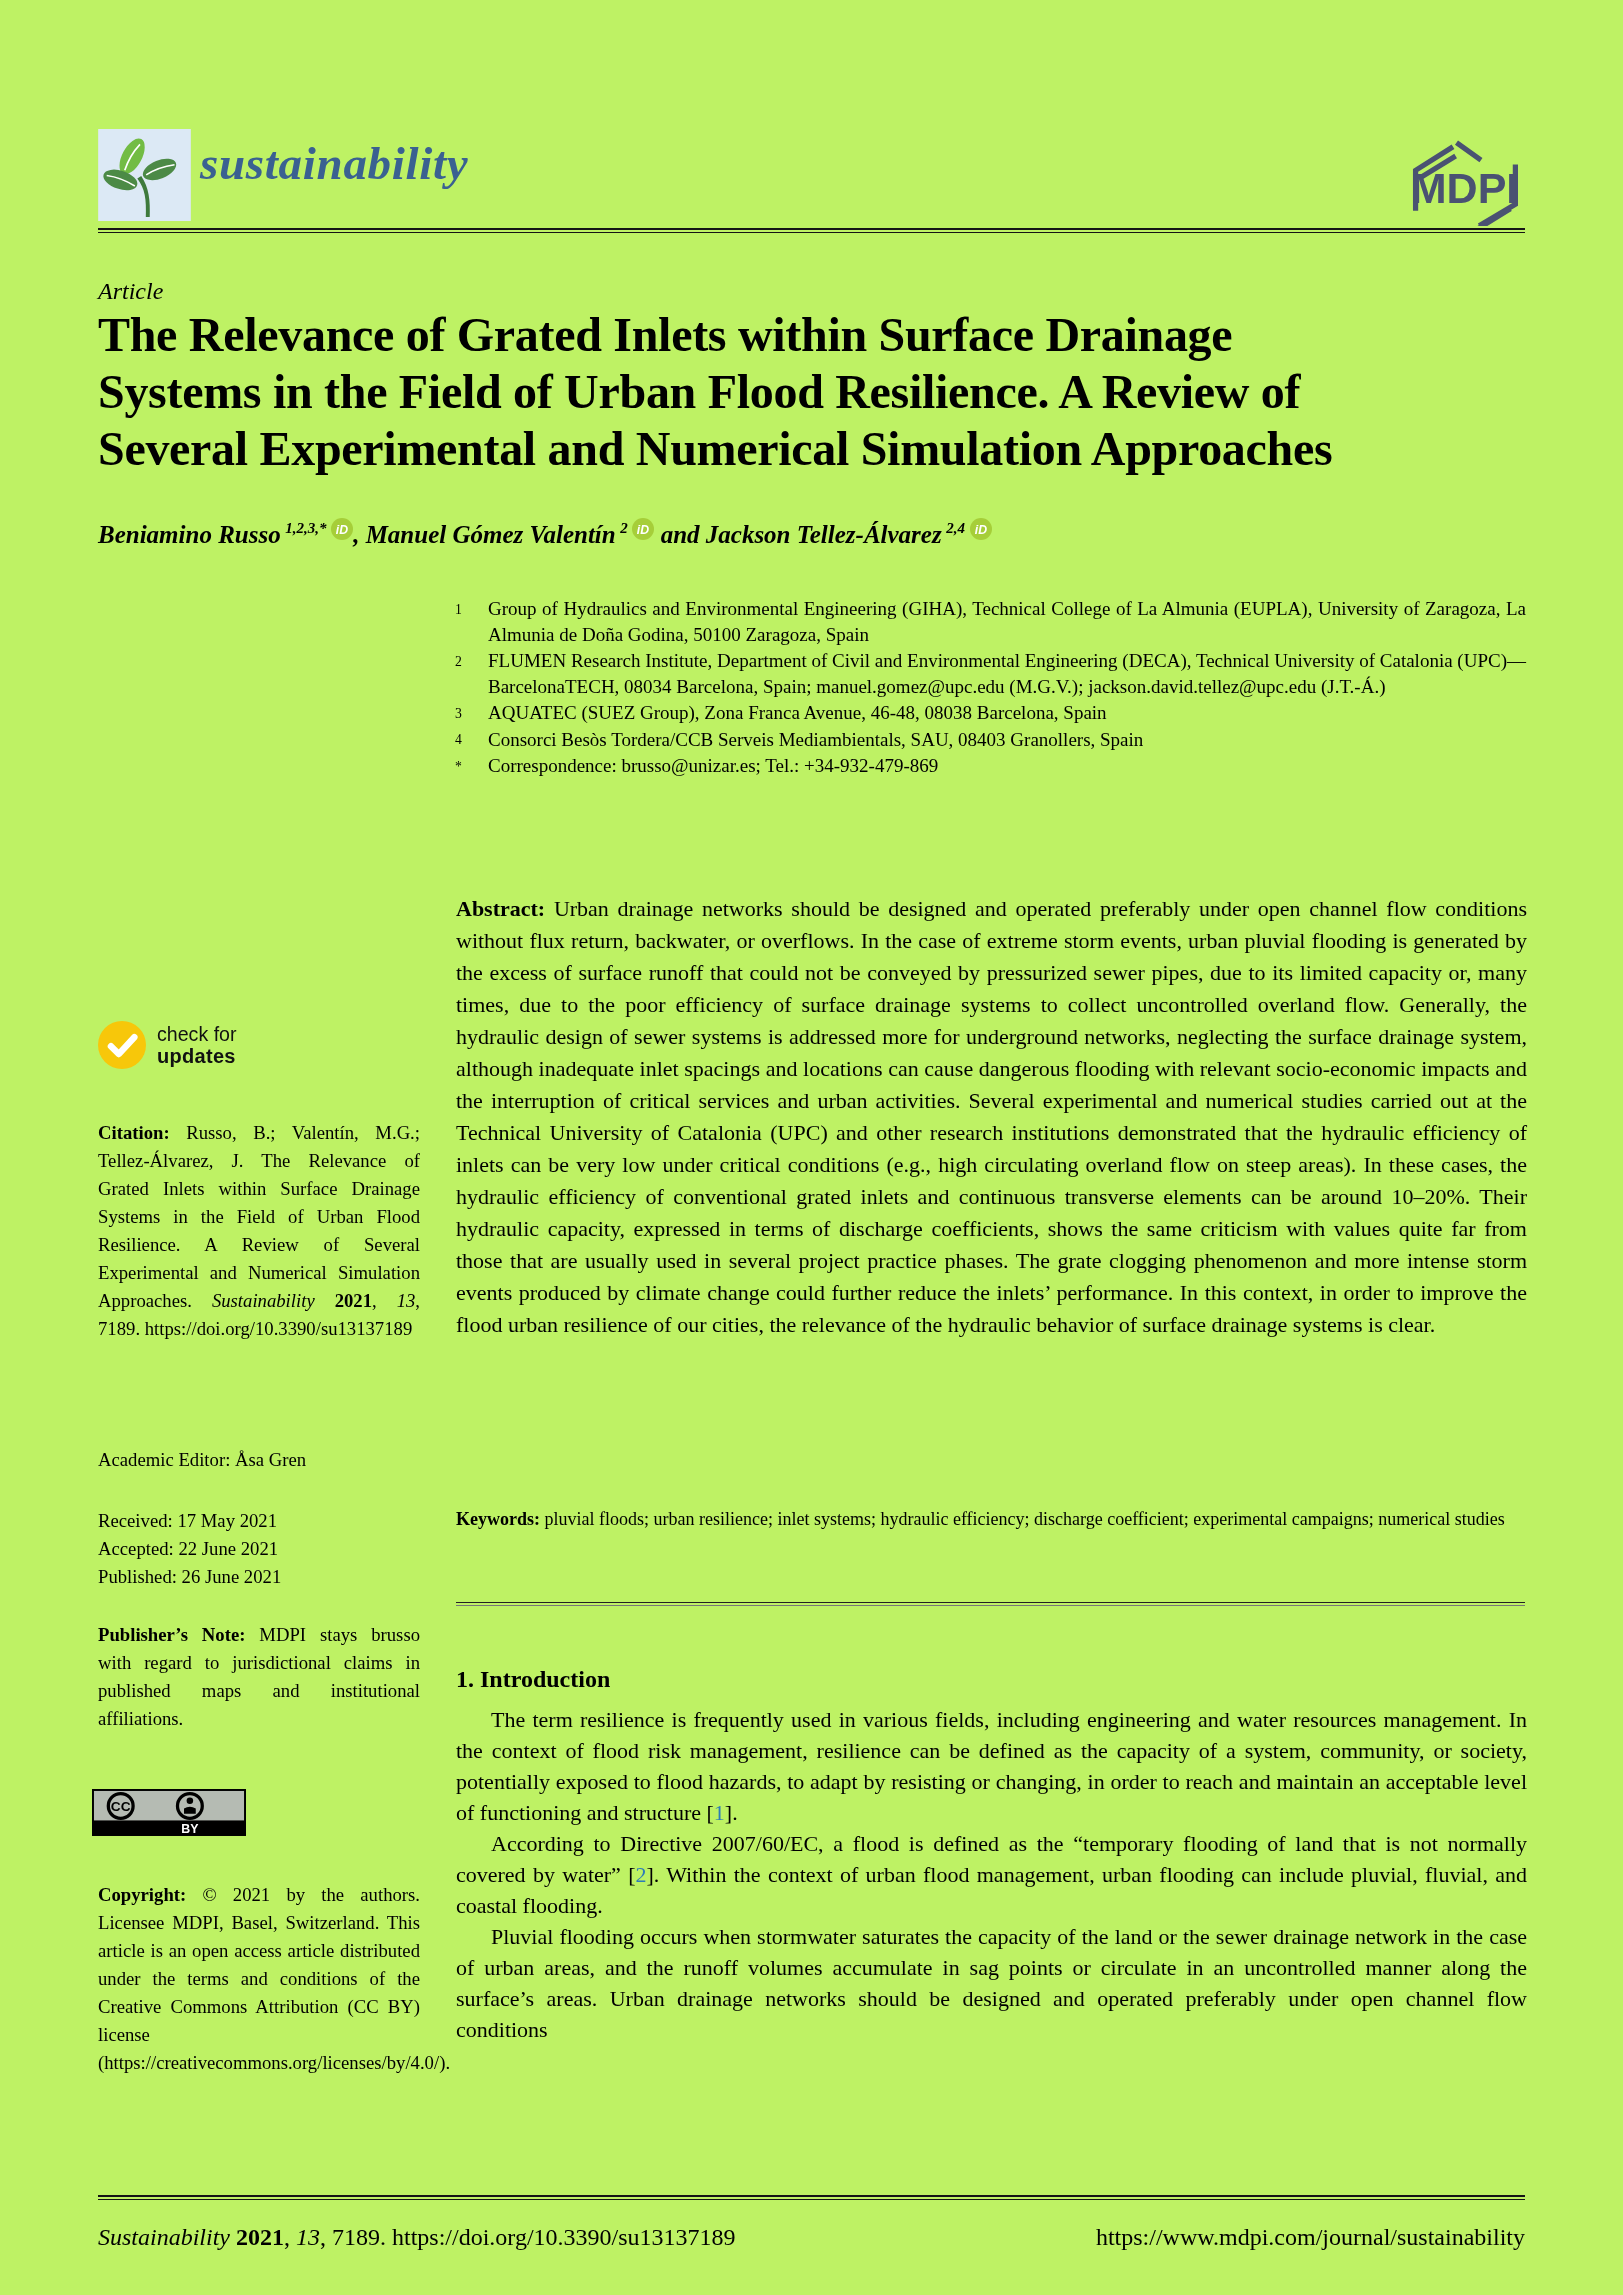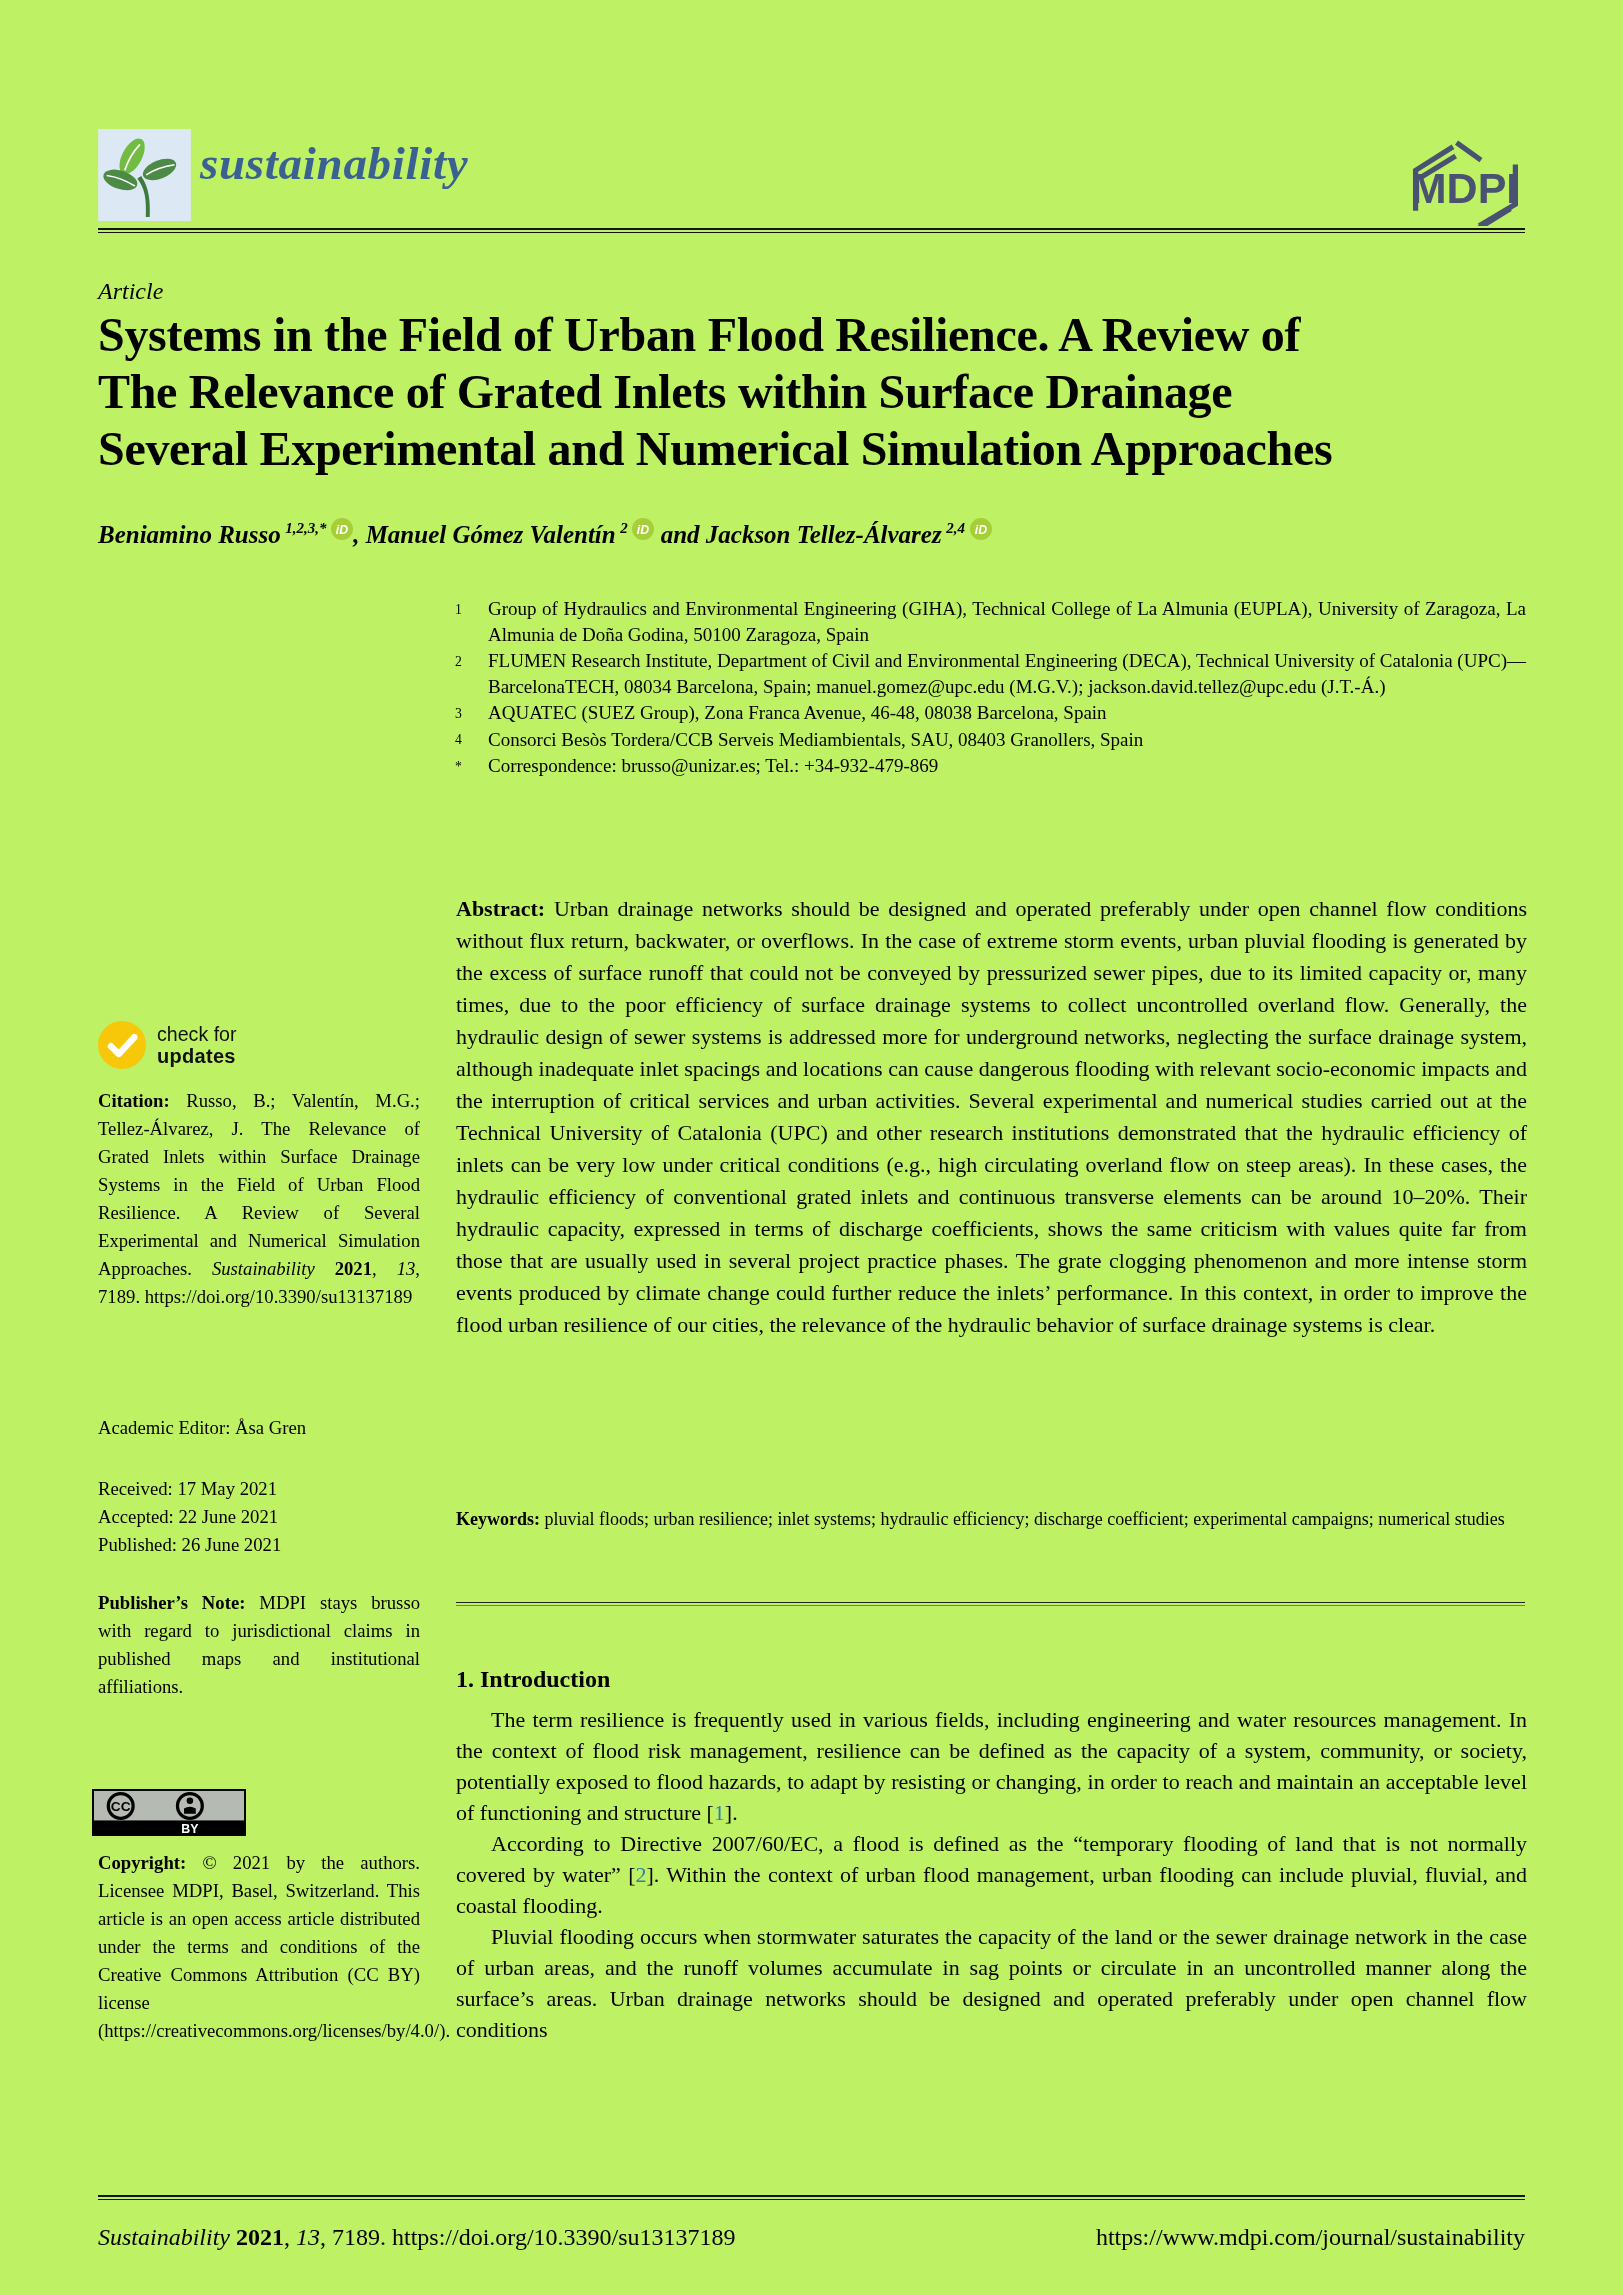--- a/index.html
+++ b/index.html
@@ -35,21 +35,21 @@
   #abstract{left:456px;top:893px;width:1071px;font-size:22px;line-height:32px;}
   #keywords{left:456px;top:1504px;width:1071px;font-size:18px;line-height:31px;}
   #kw-rule{left:456px;top:1602px;width:1069px;height:1.6px;
            border-top:1.3px solid #222;border-bottom:0.7px solid #777;}
   #intro-heading{left:456px;top:1666px;font-size:24px;font-weight:bold;}
   #body-paras{left:456px;top:1704px;width:1071px;font-size:22px;line-height:31px;}
   #body-paras p{margin:0;text-indent:35px;text-align:justify;}
   .ref{color:#2D7CB8;}
 
   
-  .side{left:98px;width:322px;font-size:18.7px;line-height:28px;}
+  .side{left:98px;width:322px;font-size:18.7px;line-height:28px;margin-top:32px;}
   #update-badge{left:98px;top:1021px;display:flex;align-items:center;}
   #update-badge .txt{margin-left:11px;font-family:"Liberation Sans",sans-serif;
                      font-size:19.6px;line-height:21.6px;color:#111;}
   #update-badge .txt .b{font-size:20px;letter-spacing:0.3px;}
   #citation{top:1087px;}
   #academic-editor{top:1414px;}
   #dates{top:1475px;}
   #pub-note{top:1589px;}
   #cc-badge{left:92px;top:1789px;}
   #copyright{top:1849px;}
@@ -94,22 +94,22 @@
       </g>
       <text x="105" y="110" font-family="Liberation Sans, sans-serif" font-size="66" font-weight="bold" fill="#4A5272" text-anchor="middle">MDPI</text>
     </svg>
   </div>
 
   <div class="abs" id="rule-top"></div>
 
   <div class="abs" id="article-type">Article</div>
 
   <div class="abs" id="title">
+    <div class="nowrap">The Relevance of Grated Inlets within Surface Drainage</div>
     <div class="nowrap">Systems in the Field of Urban Flood Resilience. A Review of</div>
-    <div class="nowrap">The Relevance of Grated Inlets within Surface Drainage</div>
     <div class="nowrap">Several Experimental and Numerical Simulation Approaches</div>
   </div>
 
   <div class="abs nowrap" id="authors">
     <span>Beniamino Russo</span><sup>1,2,3,*</sup><span class="orcid"><svg width="22" height="22" viewBox="0 0 34 34" style="font-size:38px">
           <circle cx="17" cy="17" r="17" fill="#A6CE39"></circle>
           <text x="17" y="24" font-family="Liberation Sans, sans-serif" font-size="19" font-weight="bold" fill="#ffffff" text-anchor="middle">iD</text>
         </svg></span><span>, </span><span>Manuel Gómez Valentín</span><sup>2</sup><span class="orcid"><svg width="22" height="22" viewBox="0 0 34 34" style="font-size:38px">
           <circle cx="17" cy="17" r="17" fill="#A6CE39"></circle>
           <text x="17" y="24" font-family="Liberation Sans, sans-serif" font-size="19" font-weight="bold" fill="#ffffff" text-anchor="middle">iD</text>

